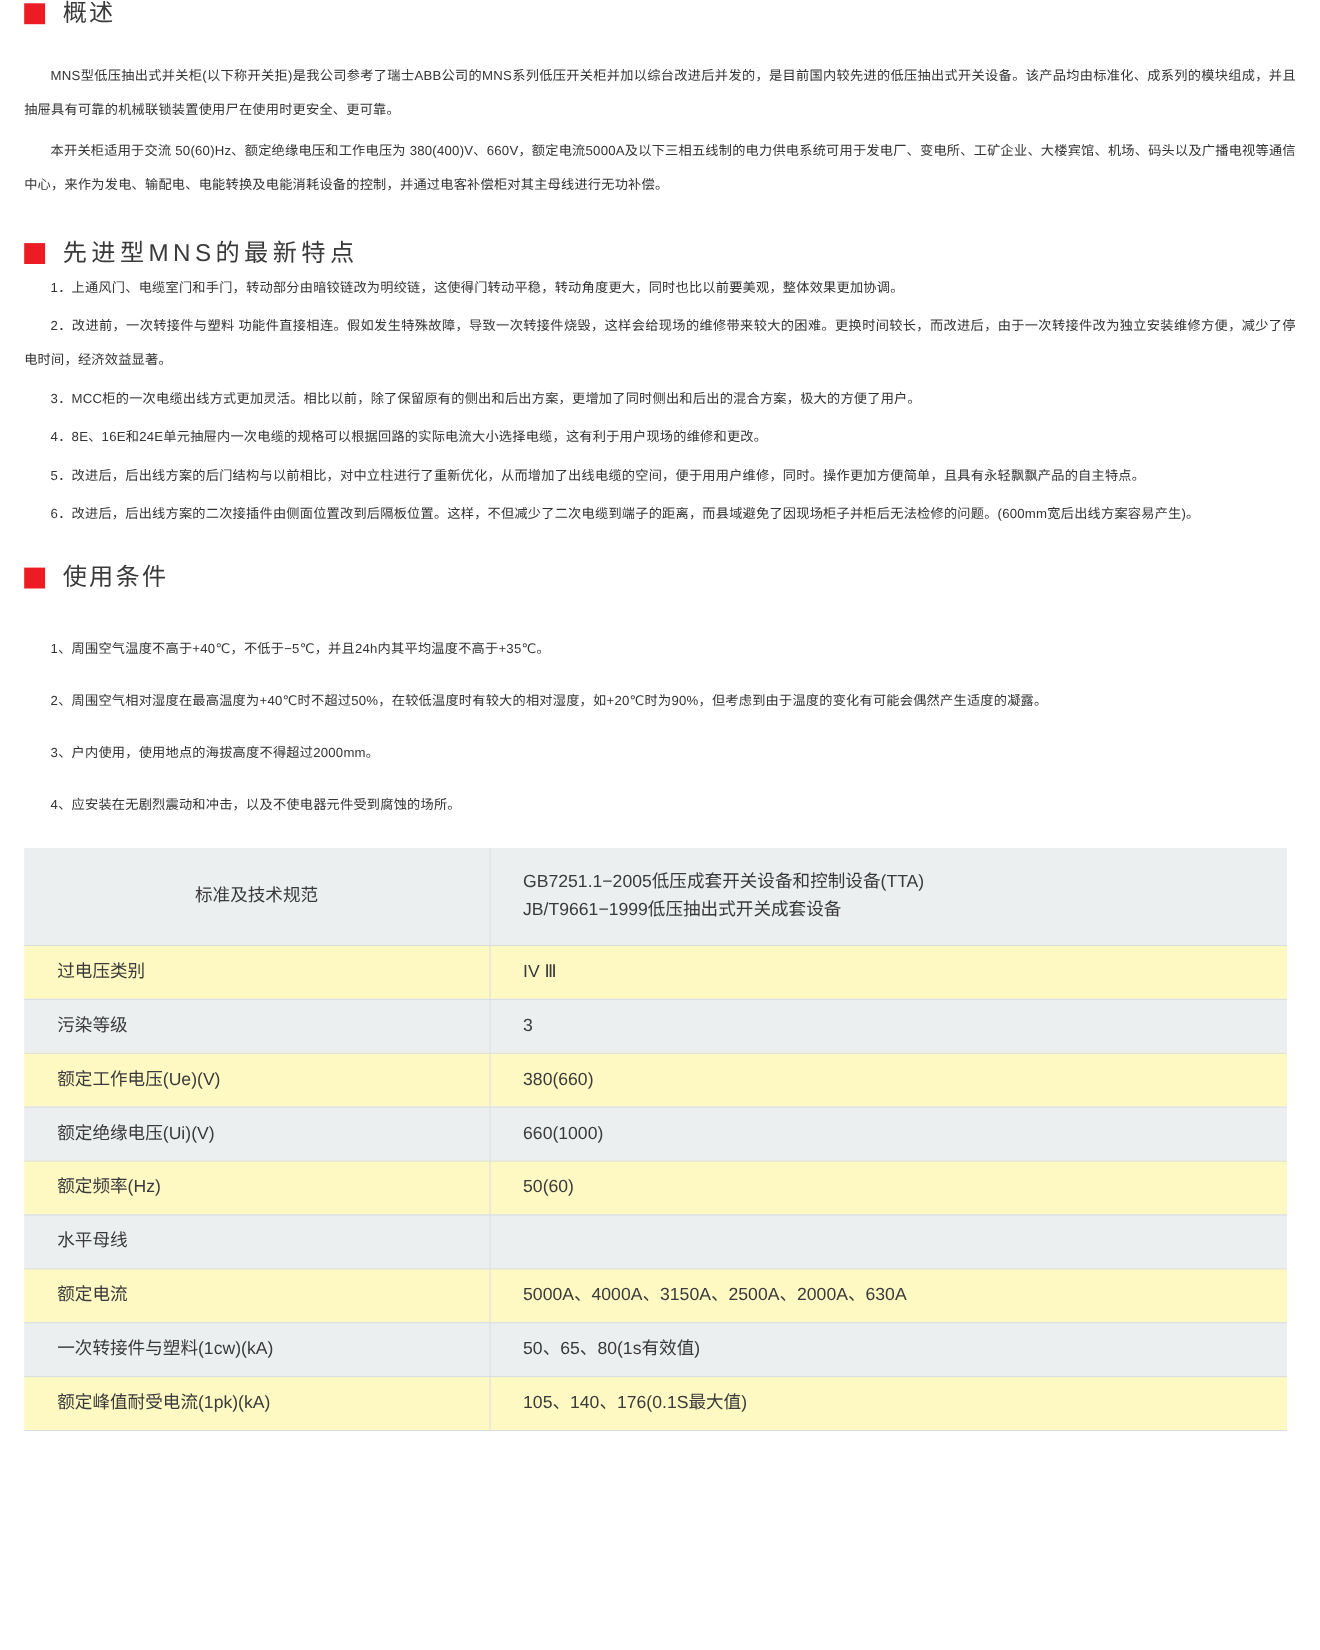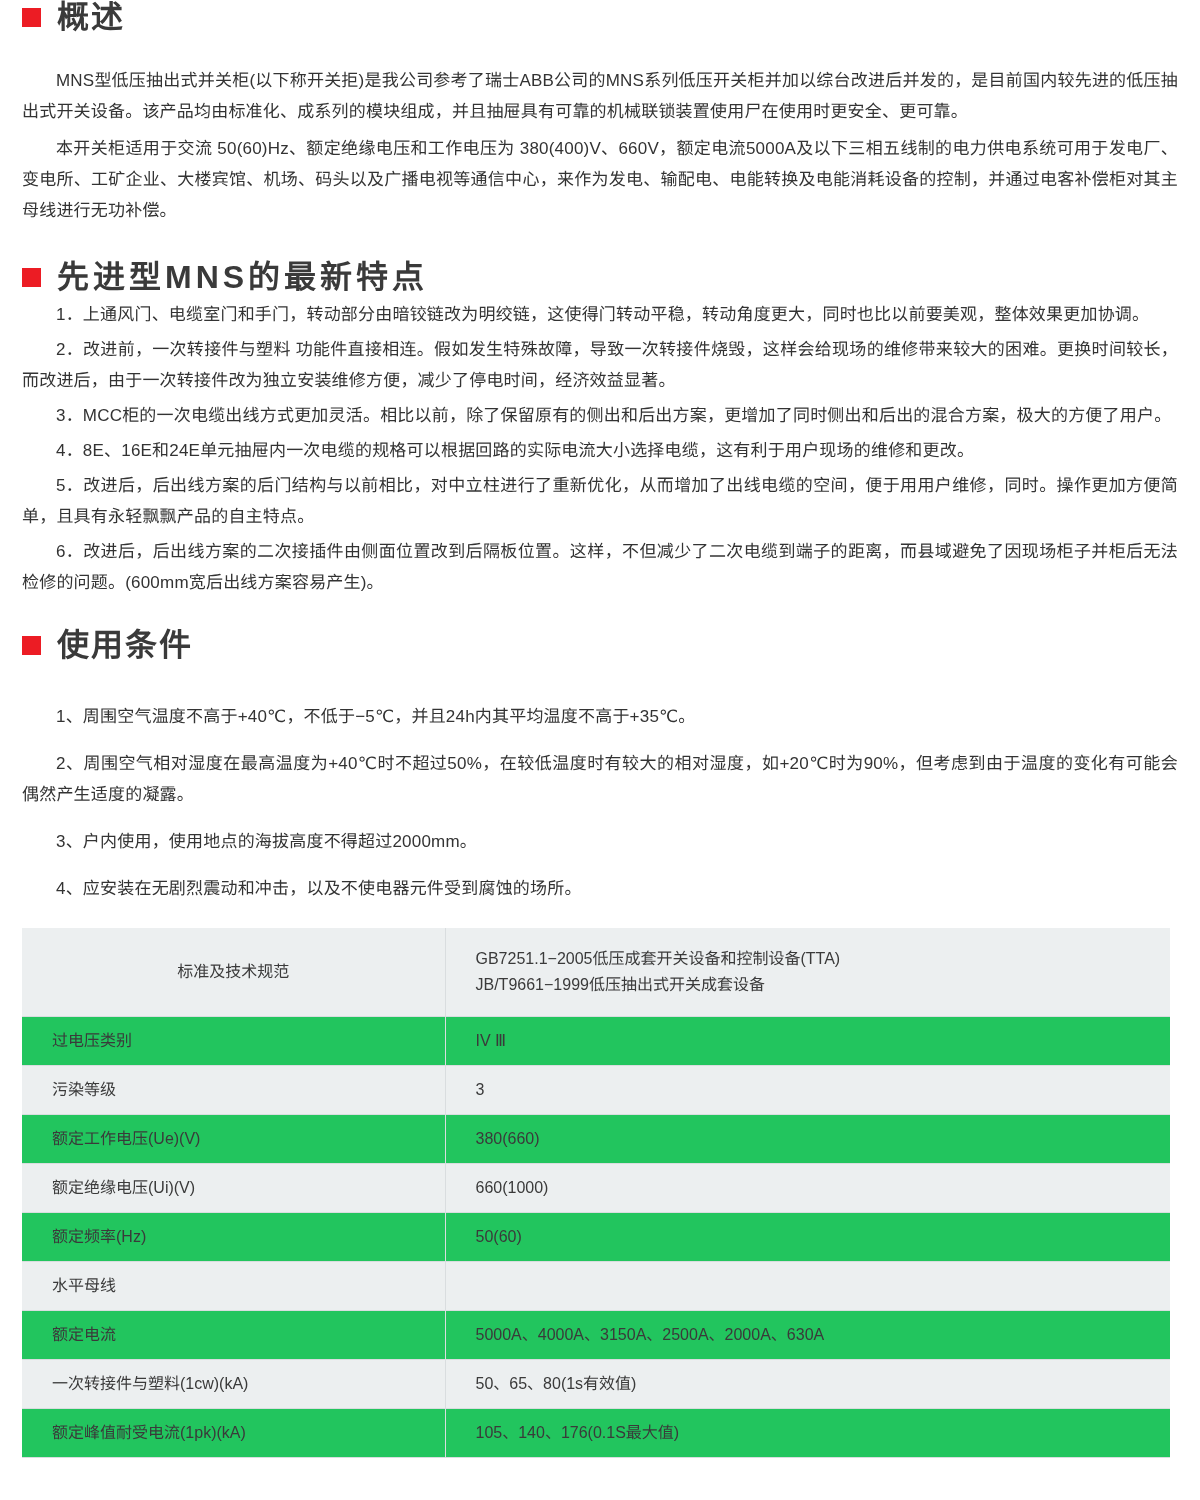--- a/index.html
+++ b/index.html
@@ -32,33 +32,33 @@
     gap: 16px;
   }
   .red-square {
     width: 19px;
     height: 19px;
     background: #ec1c24;
     flex: 0 0 auto;
     display: block;
   }
   .section-title {
-    font-size: 32px;
-    font-weight: 700;
+    font-size: 22px;
+    font-weight: 400;
     color: #3a3a3a;
     letter-spacing: 2px;
     line-height: 1.1;
   }
   .section-title.spaced {
     letter-spacing: 4px;
   }
 
   
   .para {
-    font-size: 17px;
+    font-size: 12px;
     line-height: 31px;
     color: #333333;
     text-align: justify;
     margin: 0;
     letter-spacing: 0.2px;
   }
   .para.indent {
     text-indent: 2em;
   }
 
@@ -81,21 +81,21 @@
     width: 1148px;
     border-collapse: collapse;
     table-layout: fixed;
     font-size: 16px;
     color: #3a3a3a;
   }
   table.spec col.c1 { width: 423px; }
   table.spec col.c2 { width: 725px; }
 
   table.spec tr.alt  > td { background: #eceff0; }
-  table.spec tr.plain > td { background: #22c55e; }
+  table.spec tr.plain > td { background: #fef9c3; }
 
   table.spec td {
     border-bottom: 1px solid #d9dddf;
     padding: 11px 0;
     vertical-align: middle;
     line-height: 26px;
   }
   table.spec td.k {
     padding-left: 30px;
     border-right: 1px solid #d9dddf;

